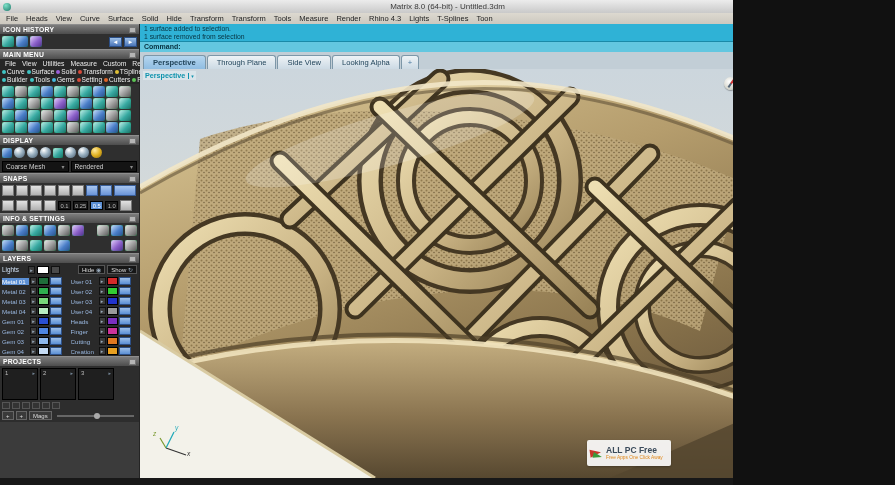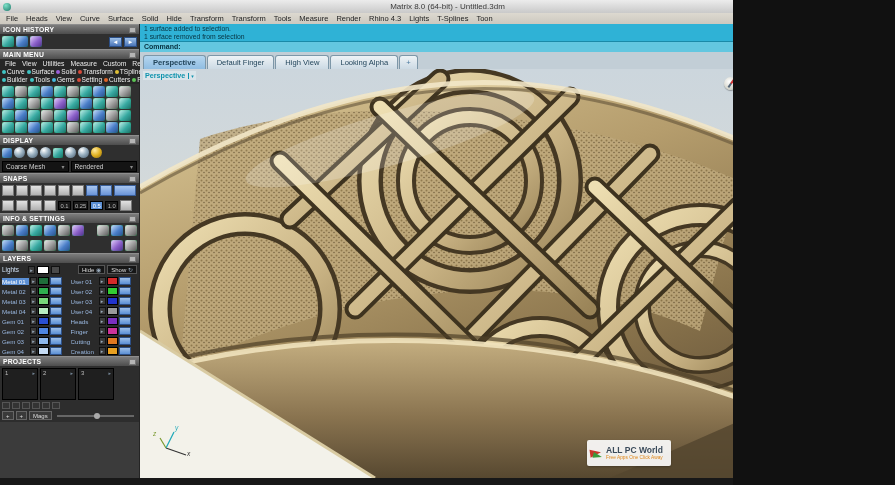--- a/index.html
+++ b/index.html
@@ -559,22 +559,22 @@
   </div>
 
   <div class="abs cmdhist">
     <div>1 surface added to selection.</div>
     <div>1 surface removed from selection</div>
   </div>
   <div class="abs cmdline">Command:</div>
 
   <div class="abs tabsbar">
     <span class="vtab active">Perspective</span>
-    <span class="vtab">Default Finger</span>
-    <span class="vtab">High View</span>
+    <span class="vtab">Through Plane</span>
+    <span class="vtab">Side View</span>
     <span class="vtab">Looking Alpha</span>
     <span class="vtab plus">+</span>
   </div>
 
   <div class="abs viewport">
     <svg width="615" height="409" viewBox="0 0 615 409">
       <defs>
         <linearGradient id="sky" x1="0" y1="0" x2="0" y2="1">
             <stop offset="0" stop-color="#ccd6dd"></stop>
             <stop offset="1" stop-color="#e4e1d3"></stop>
@@ -653,21 +653,21 @@
         <line x1="10" y1="22" x2="18" y2="6" stroke="#1fa8b8" stroke-width="1.2"></line>
         <line x1="10" y1="22" x2="4" y2="12" stroke="#7a9a30" stroke-width="1.2"></line>
       </svg>
       <span class="gx-lab" style="left:31px;top:24px;color:#333;">x</span>
       <span class="gx-lab" style="left:19px;top:-2px;color:#1fa8b8;">y</span>
       <span class="gx-lab" style="left:-3px;top:4px;color:#7a9a30;">z</span>
     </div>
     <div class="wmark">
       <span class="wlogo"></span>
       <span class="wtxt">
-        <div class="t1">ALL PC World</div>
+        <div class="t1">ALL PC Free</div>
         <div class="t2">Free Apps One Click Away</div>
       </span>
     </div>
   </div>
 
   <div class="abs rpanel">
     <div class="vrhead">
       <i class="vorb"></i>
       <span>VRAY RENDER</span>
       <i class="vrx"></i>

